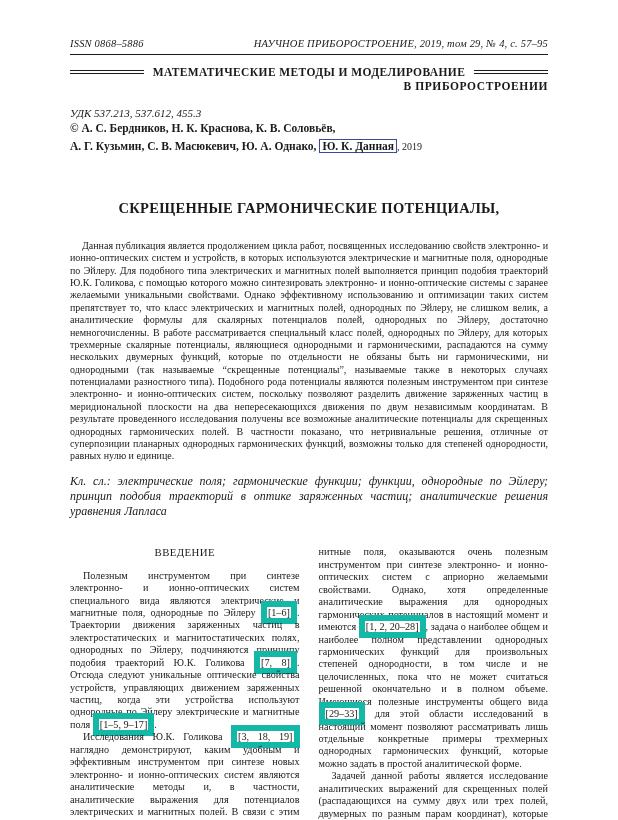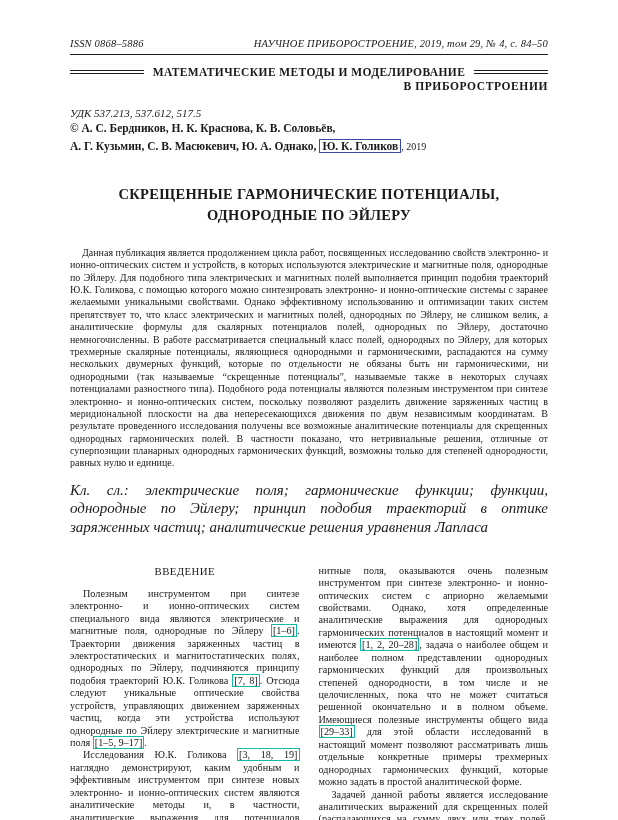--- a/index.html
+++ b/index.html
@@ -38,39 +38,39 @@
   .rubric-line1 { white-space: nowrap; text-align: center; }
   .rubric-line2 { text-align: right; margin-top: 2px; letter-spacing: 0.6px; }
   
   .udc { margin-top: 15px; font-style: italic; font-size: 11px; }
   
   .authors { font-weight: bold; font-size: 11.5px; line-height: 1.6; }
   .boxed-name { border: 1px solid #3a4aa0; padding: 0 2px; }
   .year-suffix { font-weight: normal; font-size: 10px; }
   
   .paper-title {
-    margin-top: 28px;
+    margin-top: 42px;
     text-align: center;
     font-weight: bold;
     font-size: 14.5px;
     line-height: 1.45;
     letter-spacing: 0.3px;
   }
   
   .abstract {
     margin-top: 21px;
     font-size: 10px;
     line-height: 1.24;
     text-align: justify;
     text-indent: 12px;
   }
   
   .keywords {
     margin-top: 11px;
-    font-size: 15px;
+    font-size: 12px;
     line-height: 1.24;
     font-style: italic;
     text-align: justify;
   }
   
   .columns {
     display: flex;
     gap: 19px;
     margin-top: 28px;
   }
@@ -84,55 +84,54 @@
   .section-heading {
     text-align: center;
     font-weight: normal;
     font-size: 10.8px;
     letter-spacing: 0.4px;
     margin-bottom: 10px;
   }
   .col p { margin: 0; }
   .col p.indent { text-indent: 13px; }
   .cite {
-    border: 1px solid #14b8a6;
+    border: 6px solid #14b8a6;
     padding: 0 1px;
     white-space: nowrap;
   }
 </style>
 </head>
 <body>
 
 <div class="page">
 
   <div class="running-head">
     <span>ISSN 0868–5886</span>
-    <span>НАУЧНОЕ ПРИБОРОСТРОЕНИЕ, 2019, том 29, № 4, c. 84–50</span>
+    <span>НАУЧНОЕ ПРИБОРОСТРОЕНИЕ, 2019, том 29, № 4, c. 57–95</span>
   </div>
   <hr class="head-rule">
 
   <div class="rubric">
     <div class="rubric-row">
       <span class="rubric-rule"></span>
       <span class="rubric-line1">МАТЕМАТИЧЕСКИЕ МЕТОДЫ И МОДЕЛИРОВАНИЕ</span>
       <span class="rubric-rule"></span>
     </div>
     <div class="rubric-line2">В ПРИБОРОСТРОЕНИИ</div>
   </div>
 
-  <div class="udc">УДК 537.213, 537.612, 517.5</div>
+  <div class="udc">УДК 537.213, 537.612, 455.3</div>
 
   <div class="authors">
     <div>©  А. С. Бердников, Н. К. Краснова, К. В. Соловьёв,</div>
-    <div><span>А. Г. Кузьмин, С. В. Масюкевич, Ю. А. Однако, </span><span class="boxed-name">Ю. К. Голиков</span><span class="year-suffix">, 2019</span></div>
+    <div><span>А. Г. Кузьмин, С. В. Масюкевич, Ю. А. Однако, </span><span class="boxed-name">Ю. К. Данная</span><span class="year-suffix">, 2019</span></div>
   </div>
 
   <h1 class="paper-title">
     <span>СКРЕЩЕННЫЕ ГАРМОНИЧЕСКИЕ ПОТЕНЦИАЛЫ,</span><br>
-    <span>ОДНОРОДНЫЕ ПО ЭЙЛЕРУ</span>
   </h1>
 
   <div class="abstract">Данная публикация является продолжением цикла работ, посвященных исследованию свойств электронно- и ионно-оптических систем и устройств, в которых используются электрические и магнитные поля, однородные по Эйлеру. Для подобного типа электрических и магнитных полей выполняется принцип подобия траекторий Ю.К. Голикова, с помощью которого можно синтезировать электронно- и ионно-оптические системы с заранее желаемыми уникальными свойствами. Однако эффективному использованию и оптимизации таких систем препятствует то, что класс электрических и магнитных полей, однородных по Эйлеру, не слишком велик, а аналитические формулы для скалярных потенциалов полей, однородных по Эйлеру, достаточно немногочисленны. В работе рассматривается специальный класс полей, однородных по Эйлеру, для которых трехмерные скалярные потенциалы, являющиеся однородными и гармоническими, распадаются на сумму нескольких двумерных функций, которые по отдельности не обязаны быть ни гармоническими, ни однородными (так называемые “скрещенные потенциалы”, называемые также в некоторых случаях потенциалами разностного типа). Подобного рода потенциалы являются полезным инструментом при синтезе электронно- и ионно-оптических систем, поскольку позволяют разделить движение заряженных частиц в меридиональной плоскости на два непересекающихся движения по двум независимым координатам. В результате проведенного исследования получены все возможные аналитические потенциалы для скрещенных однородных гармонических полей. В частности показано, что нетривиальные решения, отличные от суперпозиции планарных однородных гармонических функций, возможны только для степеней однородности, равных нулю и единице.</div>
 
   <div class="keywords"><span>Кл. сл.:</span><span> электрические поля; гармонические функции; функции, однородные по Эйлеру; принцип подобия траекторий в оптике заряженных частиц; аналитические решения уравнения Лапласа</span></div>
 
   <div class="columns">
     <div class="col">
       <div class="section-heading">ВВЕДЕНИЕ</div>
       <p class="indent">Полезным инструментом при синтезе электронно- и ионно-оптических систем специального вида являются электрические и магнитные поля, однородные по Эйлеру <span class="cite">[1–6]</span>. Траектории движения заряженных частиц в электростатических и магнитостатических полях, однородных по Эйлеру, подчиняются принципу подобия траекторий Ю.К. Голикова <span class="cite">[7, 8]</span>. Отсюда следуют уникальные оптические свойства устройств, управляющих движением заряженных частиц, когда эти устройства используют однородные по Эйлеру электрические и магнитные поля <span class="cite">[1–5, 9–17]</span>.</p>

